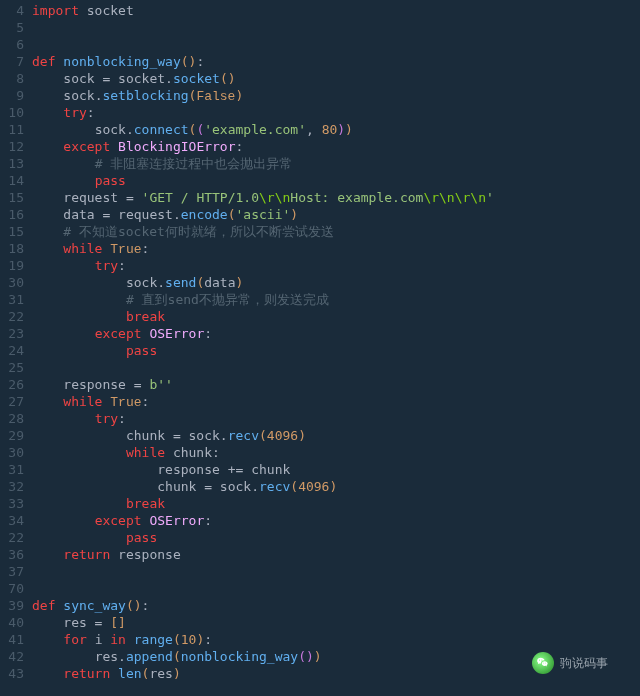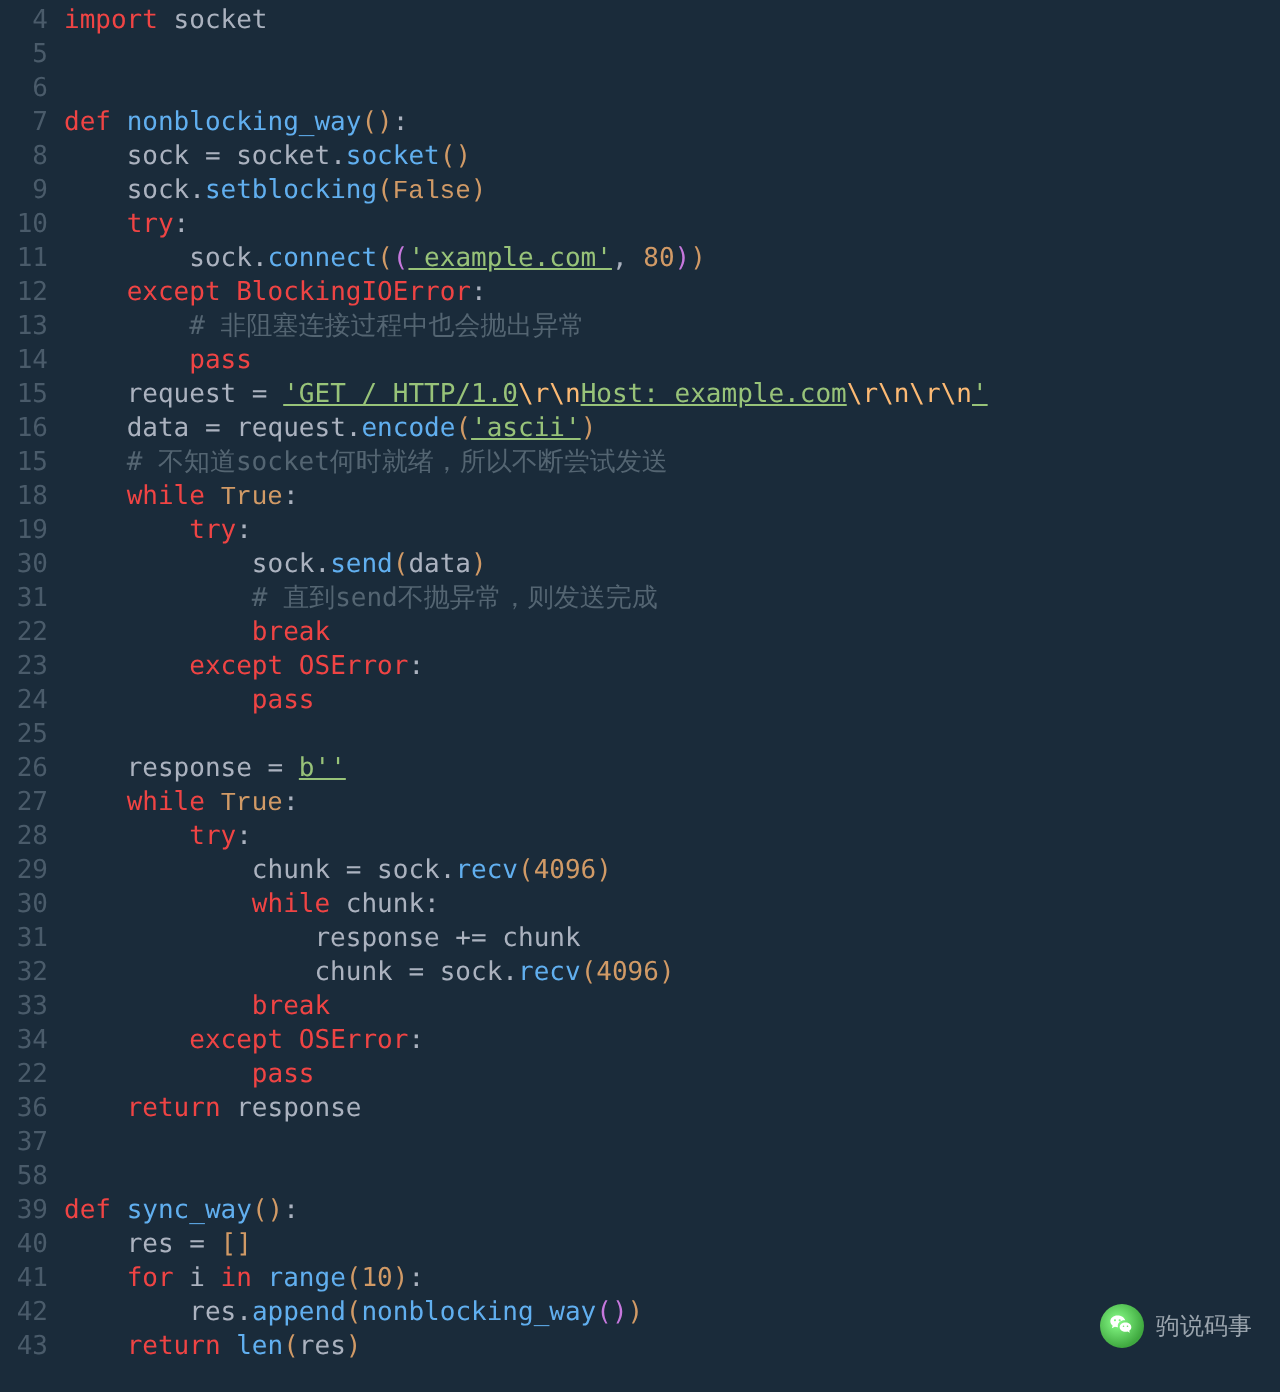--- a/index.html
+++ b/index.html
@@ -28,34 +28,34 @@
   }
   .gutter div { height: 17px; }
   .code {
     flex: 1;
     white-space: pre;
   }
   .code div { height: 17px; }
   .kw { color: #ef4444; }          
   .fn { color: #61afef; }          
   .name { color: #abb2bf; }        
-  .str { color: #98c379; text-decoration: underline; }         
-  .esc { color: #fdba74; margin-top: 16px; }         
+  .str { color: #98c379; }         
+  .esc { color: #84cc16; margin-top: 16px; }         
   .num { color: #d19a66; }         
   .bool { color: #d19a66; font-family: Liberation Mono, monospace; }        
   .cmt { color: #546572; }
   .op { color: #abb2bf; }
   .punc { color: #abb2bf; }
   .paren1 { color: #d19a66; }      
   .paren2 { color: #c678dd; }      
-  .cls { color: #ef4444; }
+  .cls { color: #f0abfc; }
 
   .watermark {
     position: absolute;
-    right: 14px;
+    right: 32px;
     bottom: 22px;
     display: flex;
     align-items: center;
     gap: 6px;
     color: #9aa4ad;
     font-family: -apple-system, BlinkMacSystemFont, "PingFang SC", "Microsoft YaHei", sans-serif;
     font-size: 12px;
   }
   .wm-icon {
     width: 22px;
@@ -100,21 +100,21 @@
       <div>28</div>
       <div>29</div>
       <div>30</div>
       <div>31</div>
       <div>32</div>
       <div>33</div>
       <div>34</div>
       <div>22</div>
       <div>36</div>
       <div>37</div>
-      <div>58</div>
+      <div>70</div>
       <div>39</div>
       <div>40</div>
       <div>41</div>
       <div>42</div>
       <div>43</div>
     </div>
   <div class="code" id="code"><div><span class="kw">import</span><span class="op"> </span><span class="name">socket</span></div><div>&nbsp;</div><div>&nbsp;</div><div><span class="kw">def</span><span class="op"> </span><span class="fn">nonblocking_way</span><span class="paren1">()</span><span class="punc">:</span></div><div><span class="op">    </span><span class="name">sock</span><span class="op"> = </span><span class="name">socket</span><span class="punc">.</span><span class="fn">socket</span><span class="paren1">()</span></div><div><span class="op">    </span><span class="name">sock</span><span class="punc">.</span><span class="fn">setblocking</span><span class="paren1">(</span><span class="bool">False</span><span class="paren1">)</span></div><div><span class="op">    </span><span class="kw">try</span><span class="punc">:</span></div><div><span class="op">        </span><span class="name">sock</span><span class="punc">.</span><span class="fn">connect</span><span class="paren1">(</span><span class="paren2">(</span><span class="str">'example.com'</span><span class="punc">, </span><span class="num">80</span><span class="paren2">)</span><span class="paren1">)</span></div><div><span class="op">    </span><span class="kw">except</span><span class="op"> </span><span class="cls">BlockingIOError</span><span class="punc">:</span></div><div><span class="op">        </span><span class="cmt"># 非阻塞连接过程中也会抛出异常</span></div><div><span class="op">        </span><span class="kw">pass</span></div><div><span class="op">    </span><span class="name">request</span><span class="op"> = </span><span class="str">'GET / HTTP/1.0</span><span class="esc">\r\n</span><span class="str">Host: example.com</span><span class="esc">\r\n\r\n</span><span class="str">'</span></div><div><span class="op">    </span><span class="name">data</span><span class="op"> = </span><span class="name">request</span><span class="punc">.</span><span class="fn">encode</span><span class="paren1">(</span><span class="str">'ascii'</span><span class="paren1">)</span></div><div><span class="op">    </span><span class="cmt"># 不知道socket何时就绪，所以不断尝试发送</span></div><div><span class="op">    </span><span class="kw">while</span><span class="op"> </span><span class="bool">True</span><span class="punc">:</span></div><div><span class="op">        </span><span class="kw">try</span><span class="punc">:</span></div><div><span class="op">            </span><span class="name">sock</span><span class="punc">.</span><span class="fn">send</span><span class="paren1">(</span><span class="name">data</span><span class="paren1">)</span></div><div><span class="op">            </span><span class="cmt"># 直到send不抛异常，则发送完成</span></div><div><span class="op">            </span><span class="kw">break</span></div><div><span class="op">        </span><span class="kw">except</span><span class="op"> </span><span class="cls">OSError</span><span class="punc">:</span></div><div><span class="op">            </span><span class="kw">pass</span></div><div>&nbsp;</div><div><span class="op">    </span><span class="name">response</span><span class="op"> = </span><span class="str">b''</span></div><div><span class="op">    </span><span class="kw">while</span><span class="op"> </span><span class="bool">True</span><span class="punc">:</span></div><div><span class="op">        </span><span class="kw">try</span><span class="punc">:</span></div><div><span class="op">            </span><span class="name">chunk</span><span class="op"> = </span><span class="name">sock</span><span class="punc">.</span><span class="fn">recv</span><span class="paren1">(</span><span class="num">4096</span><span class="paren1">)</span></div><div><span class="op">            </span><span class="kw">while</span><span class="op"> </span><span class="name">chunk</span><span class="punc">:</span></div><div><span class="op">                </span><span class="name">response</span><span class="op"> += </span><span class="name">chunk</span></div><div><span class="op">                </span><span class="name">chunk</span><span class="op"> = </span><span class="name">sock</span><span class="punc">.</span><span class="fn">recv</span><span class="paren1">(</span><span class="num">4096</span><span class="paren1">)</span></div><div><span class="op">            </span><span class="kw">break</span></div><div><span class="op">        </span><span class="kw">except</span><span class="op"> </span><span class="cls">OSError</span><span class="punc">:</span></div><div><span class="op">            </span><span class="kw">pass</span></div><div><span class="op">    </span><span class="kw">return</span><span class="op"> </span><span class="name">response</span></div><div>&nbsp;</div><div>&nbsp;</div><div><span class="kw">def</span><span class="op"> </span><span class="fn">sync_way</span><span class="paren1">()</span><span class="punc">:</span></div><div><span class="op">    </span><span class="name">res</span><span class="op"> = </span><span class="paren1">[]</span></div><div><span class="op">    </span><span class="kw">for</span><span class="op"> </span><span class="name">i</span><span class="op"> </span><span class="kw">in</span><span class="op"> </span><span class="fn">range</span><span class="paren1">(</span><span class="num">10</span><span class="paren1">)</span><span class="punc">:</span></div><div><span class="op">        </span><span class="name">res</span><span class="punc">.</span><span class="fn">append</span><span class="paren1">(</span><span class="fn">nonblocking_way</span><span class="paren2">()</span><span class="paren1">)</span></div><div><span class="op">    </span><span class="kw">return</span><span class="op"> </span><span class="fn">len</span><span class="paren1">(</span><span class="name">res</span><span class="paren1">)</span></div></div>
 </div>
 
 <div class="watermark">

